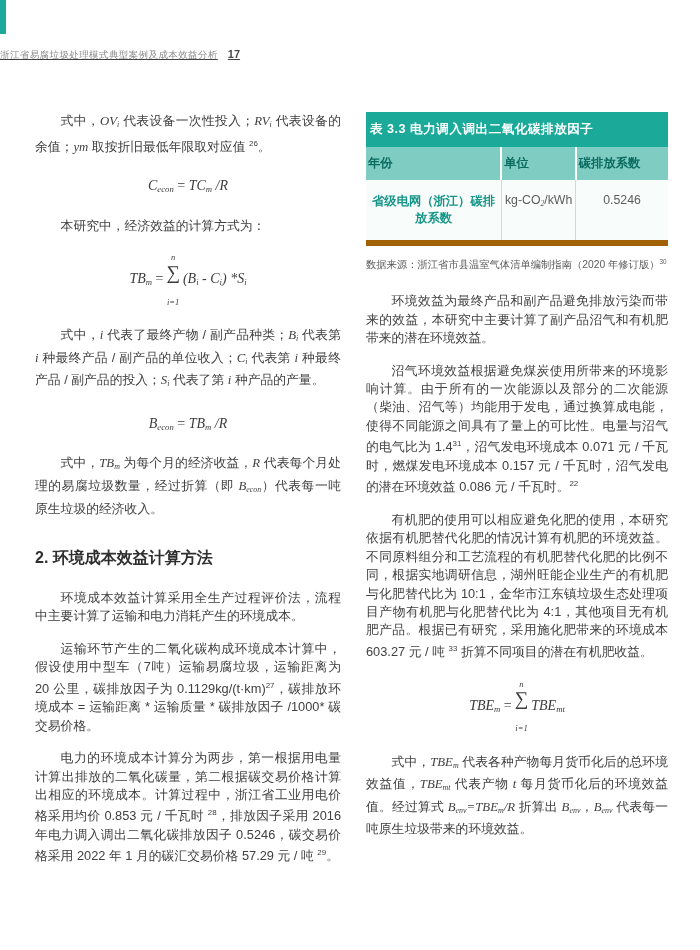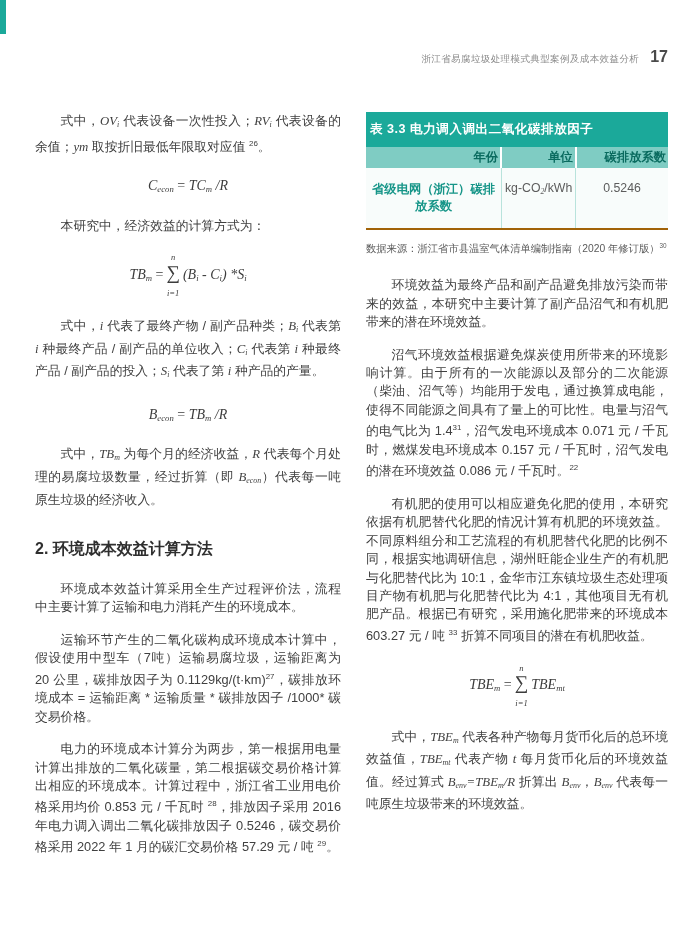--- a/index.html
+++ b/index.html
@@ -8,24 +8,24 @@
     font-family:"Liberation Sans",sans-serif;
     color:#404040;
     -webkit-font-smoothing:antialiased;
   }
   .page{position:relative;width:700px;height:950px;background:#fff;overflow:hidden;}
 
   .corner-mark{position:absolute;left:0;top:0;width:6px;height:34px;background:var(--teal-dark);}
 
   .page-header{
     position:absolute;top:48px;left:0;right:32px;
-    display:flex;justify-content:flex-end;align-items:baseline;
+    display:flex;justify-content:flex-start;align-items:baseline;gap:10px;text-decoration:underline;
   }
   .running-head{font-size:9.5px;color:#8a8a8a;letter-spacing:.4px;}
-  .page-number{font-size:16px;font-weight:700;color:#4a4a4a;margin-left:11px;}
+  .page-number{font-size:11px;font-weight:700;color:#4a4a4a;}
 
   .columns{position:absolute;top:112px;left:35px;display:flex;gap:25px;}
   .col-left{width:306px;}
   .col-right{width:302px;}
 
   p.body{
     margin:0 0 14px 0;font-size:12.8px;line-height:18.4px;
     text-align:justify;text-indent:2em;color:#404040;
   }
 
@@ -34,37 +34,37 @@
   .rt-sup{font-size:.62em;vertical-align:super;}
 
   .formula{
     display:flex;justify-content:center;align-items:center;
     margin:22px 0;font-family:"Liberation Serif",serif;
     font-size:14px;color:#3c3c3c;
   }
   .sigma-block{display:inline-flex;flex-direction:column;align-items:center;margin:0 3px;line-height:1;}
   .sig-top{font-size:8.5px;font-style:italic;line-height:1;margin-bottom:1px;}
   .sig-sym{font-size:19px;line-height:1;font-style:normal;}
-  .sig-bot{font-size:8.5px;font-style:italic;line-height:1;margin-top:7px;}
+  .sig-bot{font-size:8.5px;font-style:italic;line-height:1;margin-top:16px;}
   .formula.sigma-f{margin:18px 0 20px;}
 
   .section-heading{
     font-size:16px;font-weight:700;color:#2f2f2f;
     margin:30px 0 20px 0;
   }
 
   .factor-table{width:100%;font-size:12.3px;}
   .tbl-title{
     background:var(--teal-dark);color:#ffffff;font-weight:700;
     text-align:left;padding:9px 4px;font-size:12.6px;letter-spacing:.5px;
   }
   .tbl-head{display:flex;background:var(--teal-mid);color:var(--teal-head-text);font-weight:700;}
-  .tbl-head .cell{padding:2px 2px;text-align:right;}
+  .tbl-head .cell{padding:8px 2px;text-align:left;}
   .tbl-head .cell + .cell{border-left:2px solid #ffffff;}
-  .tbl-row{display:flex;background:#f8fcfb;border-bottom:2px solid #a16207;}
+  .tbl-row{display:flex;background:#f8fcfb;border-bottom:6px solid #a16207;}
   .tbl-row .cell{padding:13px 2px;text-align:center;color:#5c5c5c;}
   .tbl-row .cell + .cell{border-left:1px solid #b9e3dc;}
   .tbl-row .cell.c1{color:var(--teal-row-text);font-weight:700;}
   .cell.c1{width:45.5%;}
   .cell.c2{width:24%;}
   .cell.c3{width:30.5%;}
 
   .table-source{
     margin:9px 0 20px 0;font-size:10.3px;line-height:14px;color:#5a5a5a;
     text-indent:0;text-align:left;

